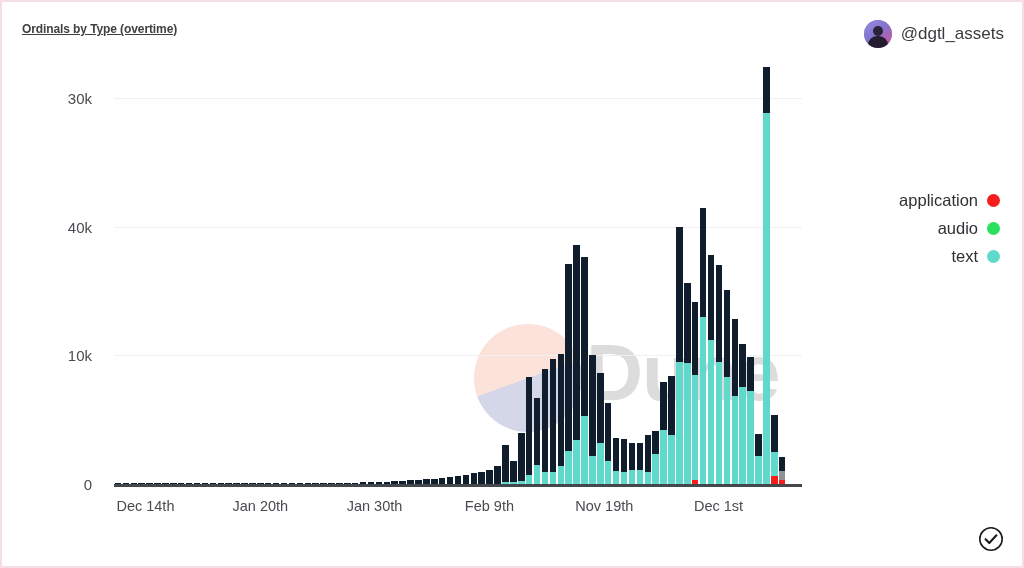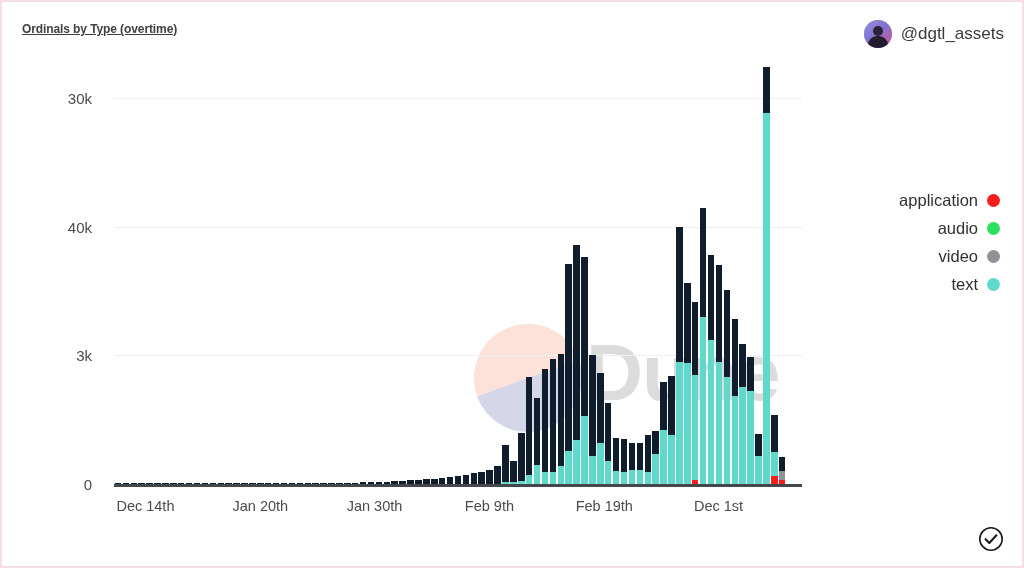--- a/index.html
+++ b/index.html
@@ -228,21 +228,21 @@
     <div class="avatar">
       <div class="av-ring"></div>
       <div class="av-body"></div>
       <div class="av-head"></div>
     </div>
     <div class="handle">@dgtl_assets</div>
   </div>
 
   <div class="ylabels">
       <div class="yt" style="top: 412px;">0</div>
-      <div class="yt" style="top: 283.25px;">3k</div>
+      <div class="yt" style="top: 283.25px;">10k</div>
       <div class="yt" style="top: 154.5px;">40k</div>
       <div class="yt" style="top: 25.75px;">30k</div>
     </div>
 
   <div class="plot">
     <div class="watermark">
       <div class="wm-circle"></div>
       <div class="wm-text">Dune</div>
     </div>
     <div class="grid">
@@ -549,38 +549,34 @@
         <div class="bar" title="Mar 10th" style="left: 680.804px; width: 6.4846px;"></div>
       </div>
     <div class="axis-line"></div>
   </div>
 
   <div class="xlabels">
       <div class="xt" style="left: 31.44px;">Dec 14th</div>
       <div class="xt" style="left: 146.336px;">Jan 20th</div>
       <div class="xt" style="left: 260.544px;">Jan 30th</div>
       <div class="xt" style="left: 375.44px;">Feb 9th</div>
-      <div class="xt" style="left: 490.336px;">Feb 19th</div>
+      <div class="xt" style="left: 490.336px;">Nov 19th</div>
       <div class="xt" style="left: 604.544px;">Dec 1st</div>
     </div>
 
   <div class="legend">
       <div class="legend-row">
         <span class="legend-label">application</span>
         <span class="legend-dot" style="background: rgb(246, 29, 29);"></span>
       </div>
       <div class="legend-row">
         <span class="legend-label">audio</span>
         <span class="legend-dot" style="background: rgb(42, 224, 92);"></span>
       </div>
       <div class="legend-row">
-        <span class="legend-label">video</span>
-        <span class="legend-dot" style="background: rgb(143, 146, 150);"></span>
-      </div>
-      <div class="legend-row">
         <span class="legend-label">text</span>
         <span class="legend-dot" style="background: rgb(94, 217, 203);"></span>
       </div>
     </div>
 
   <div class="check-badge">
     <svg width="26" height="26" viewBox="0 0 26 26">
       <circle cx="13" cy="13" r="11.2" fill="none" stroke="#1b1b1f" stroke-width="1.6"></circle>
       <path d="M7.6 13.2 L11.3 17 L18.4 9.3" fill="none" stroke="#1b1b1f" stroke-width="2.1" stroke-linecap="round" stroke-linejoin="round"></path>
     </svg>

